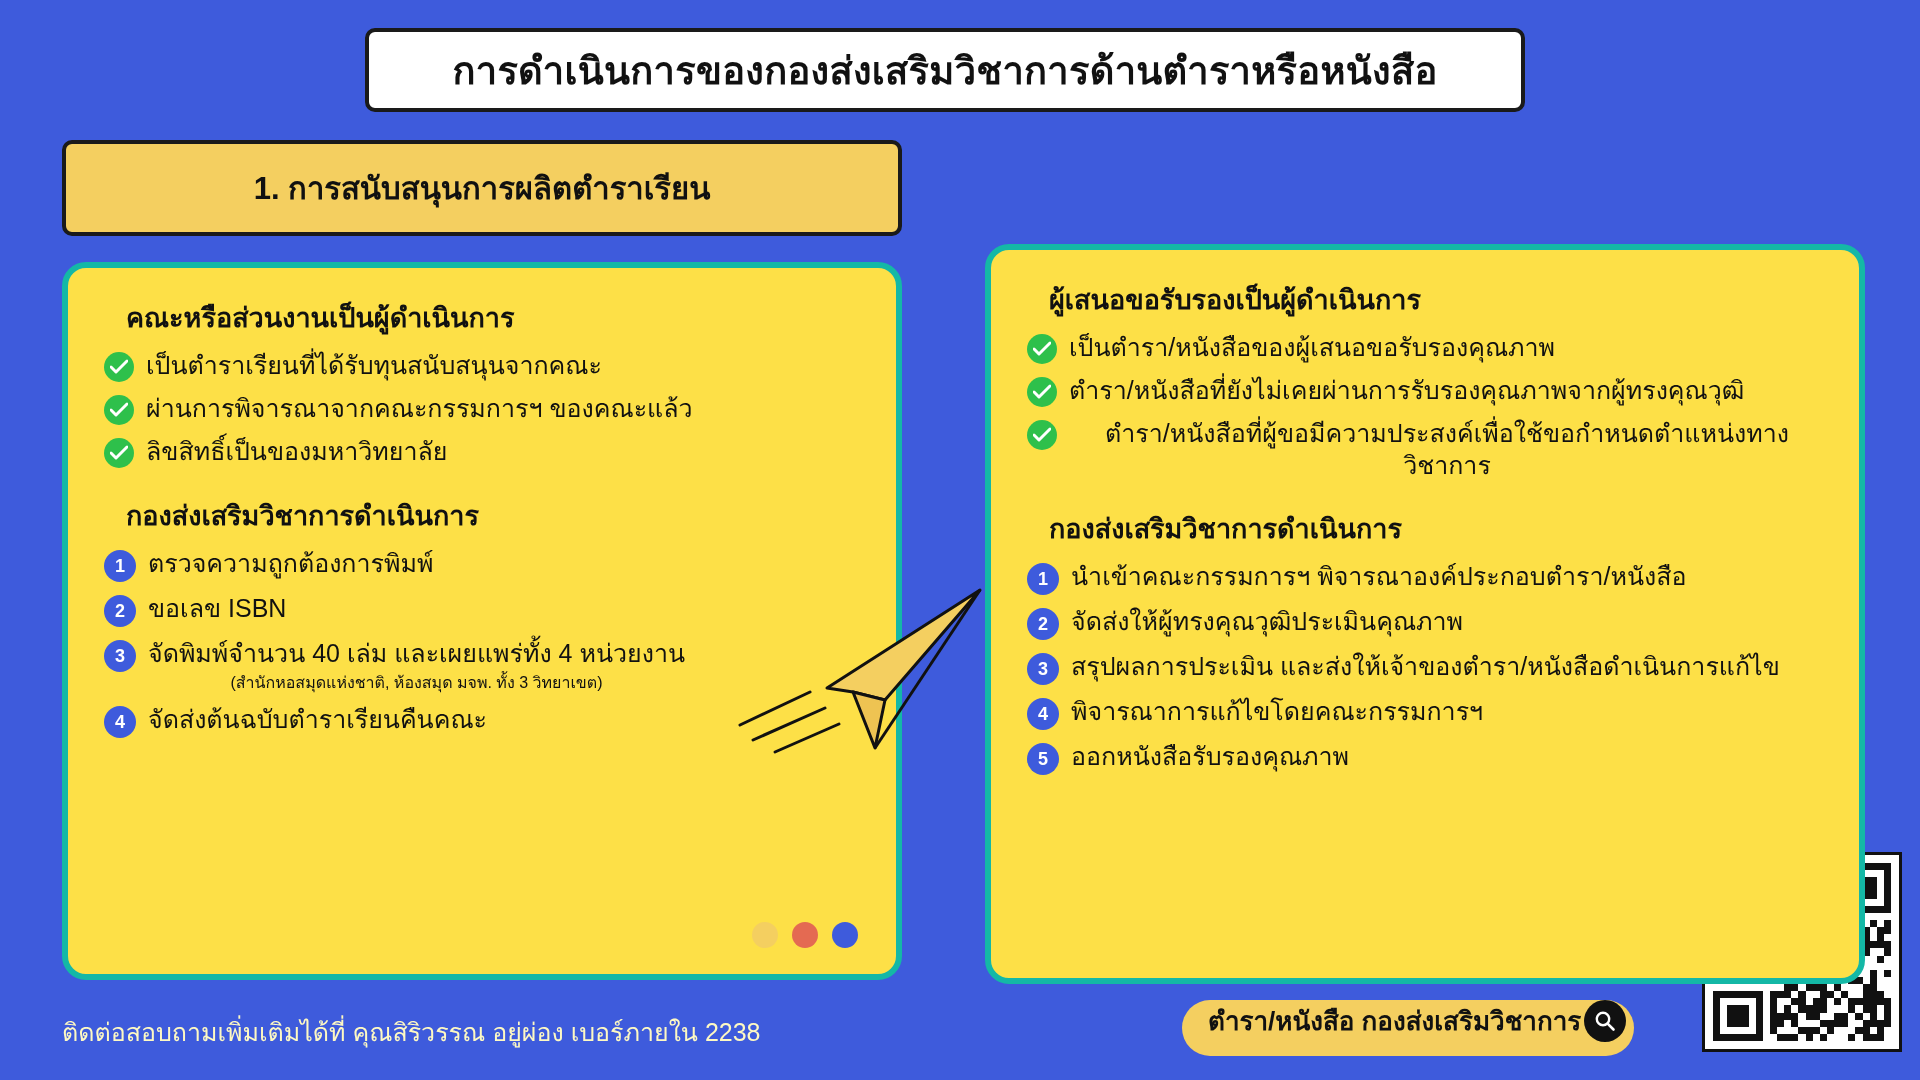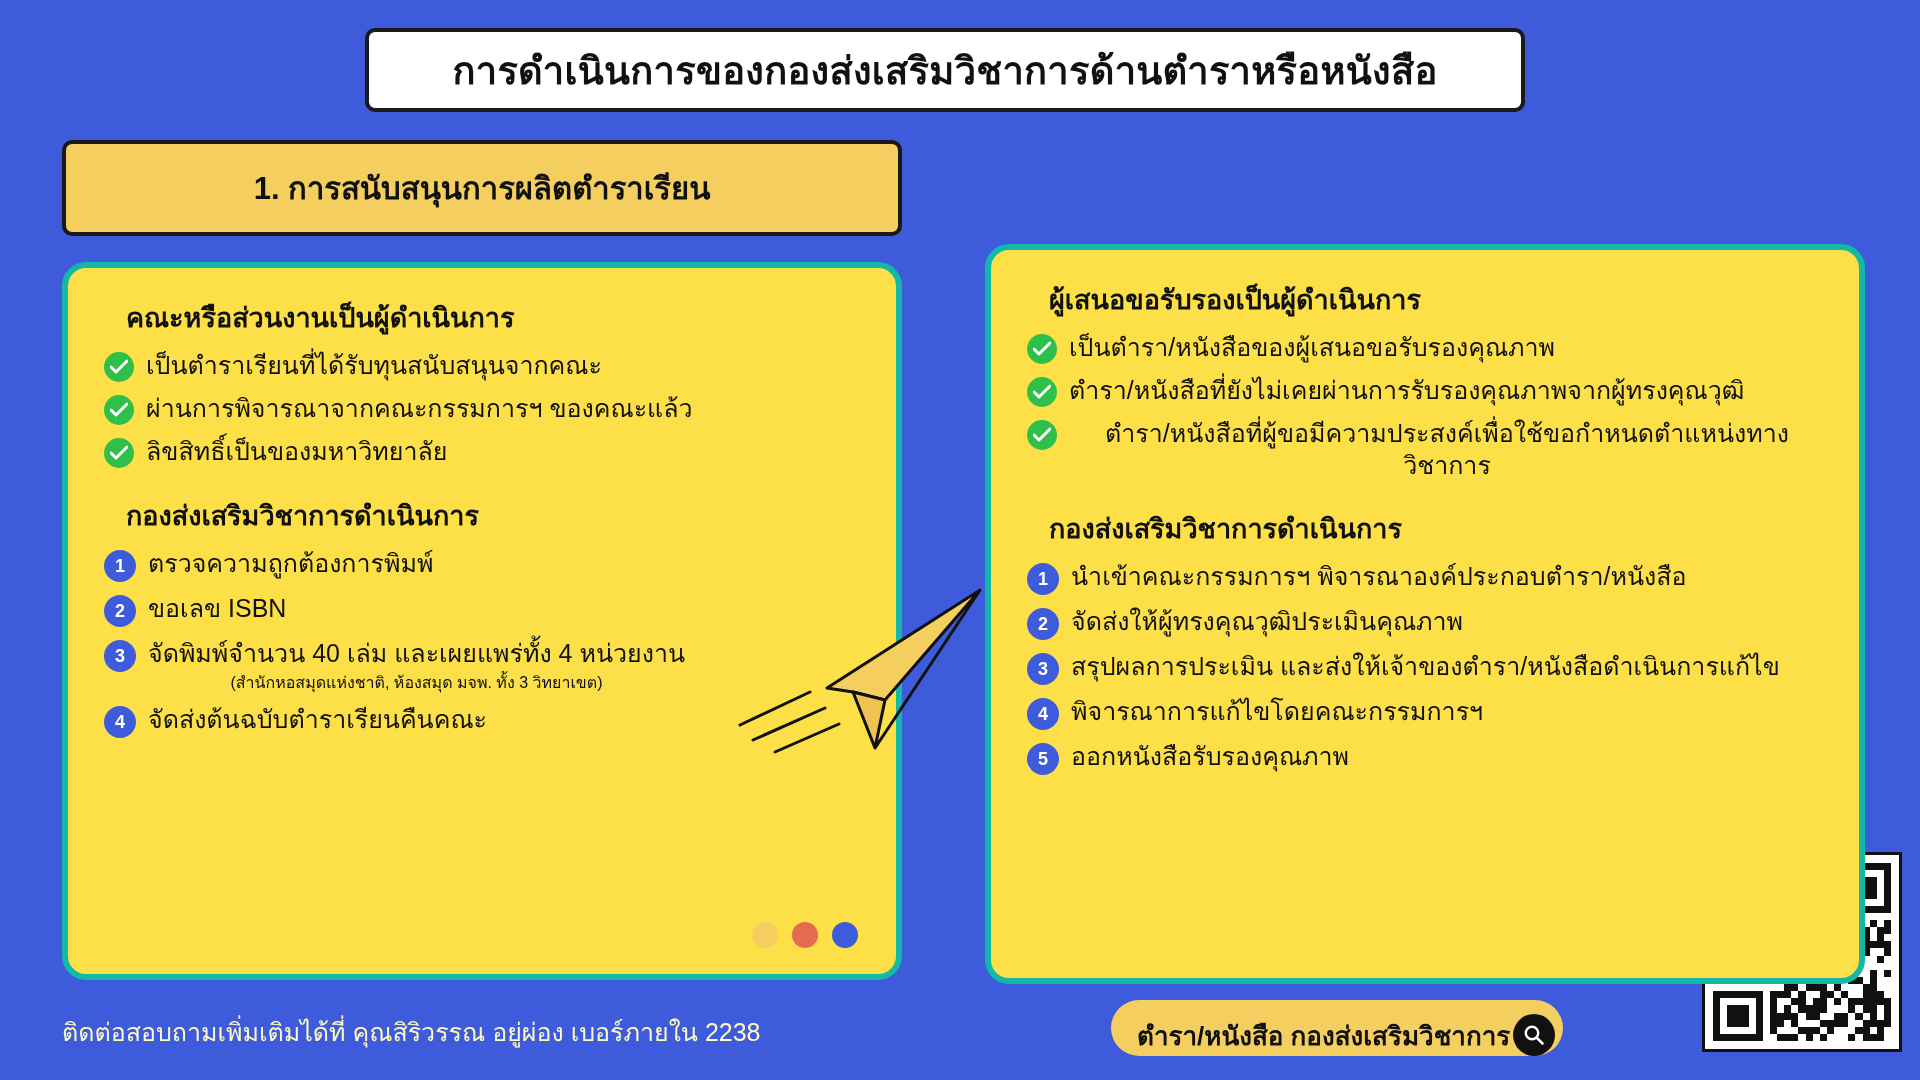--- a/index.html
+++ b/index.html
@@ -184,27 +184,27 @@
   
   .footer-text {
     position: absolute;
     left: 62px;
     top: 1012px;
     font-size: 25px;
     color: #fef9c3;
   }
   .footer-pill {
     position: absolute;
-    left: 1111px;
+    left: 1182px;
     top: 1000px;
     height: 56px;
     background: #f4cf60;
     border-radius: 28px;
     display: flex;
-    align-items: flex-end;
+    align-items: flex-start;
     padding: 0 8px 0 26px;
     gap: 3px;
   }
   .footer-pill .pill-label {
     font-size: 26px;
     font-weight: bold;
     color: #111111;
     white-space: nowrap;
   }
   .search-circle {

